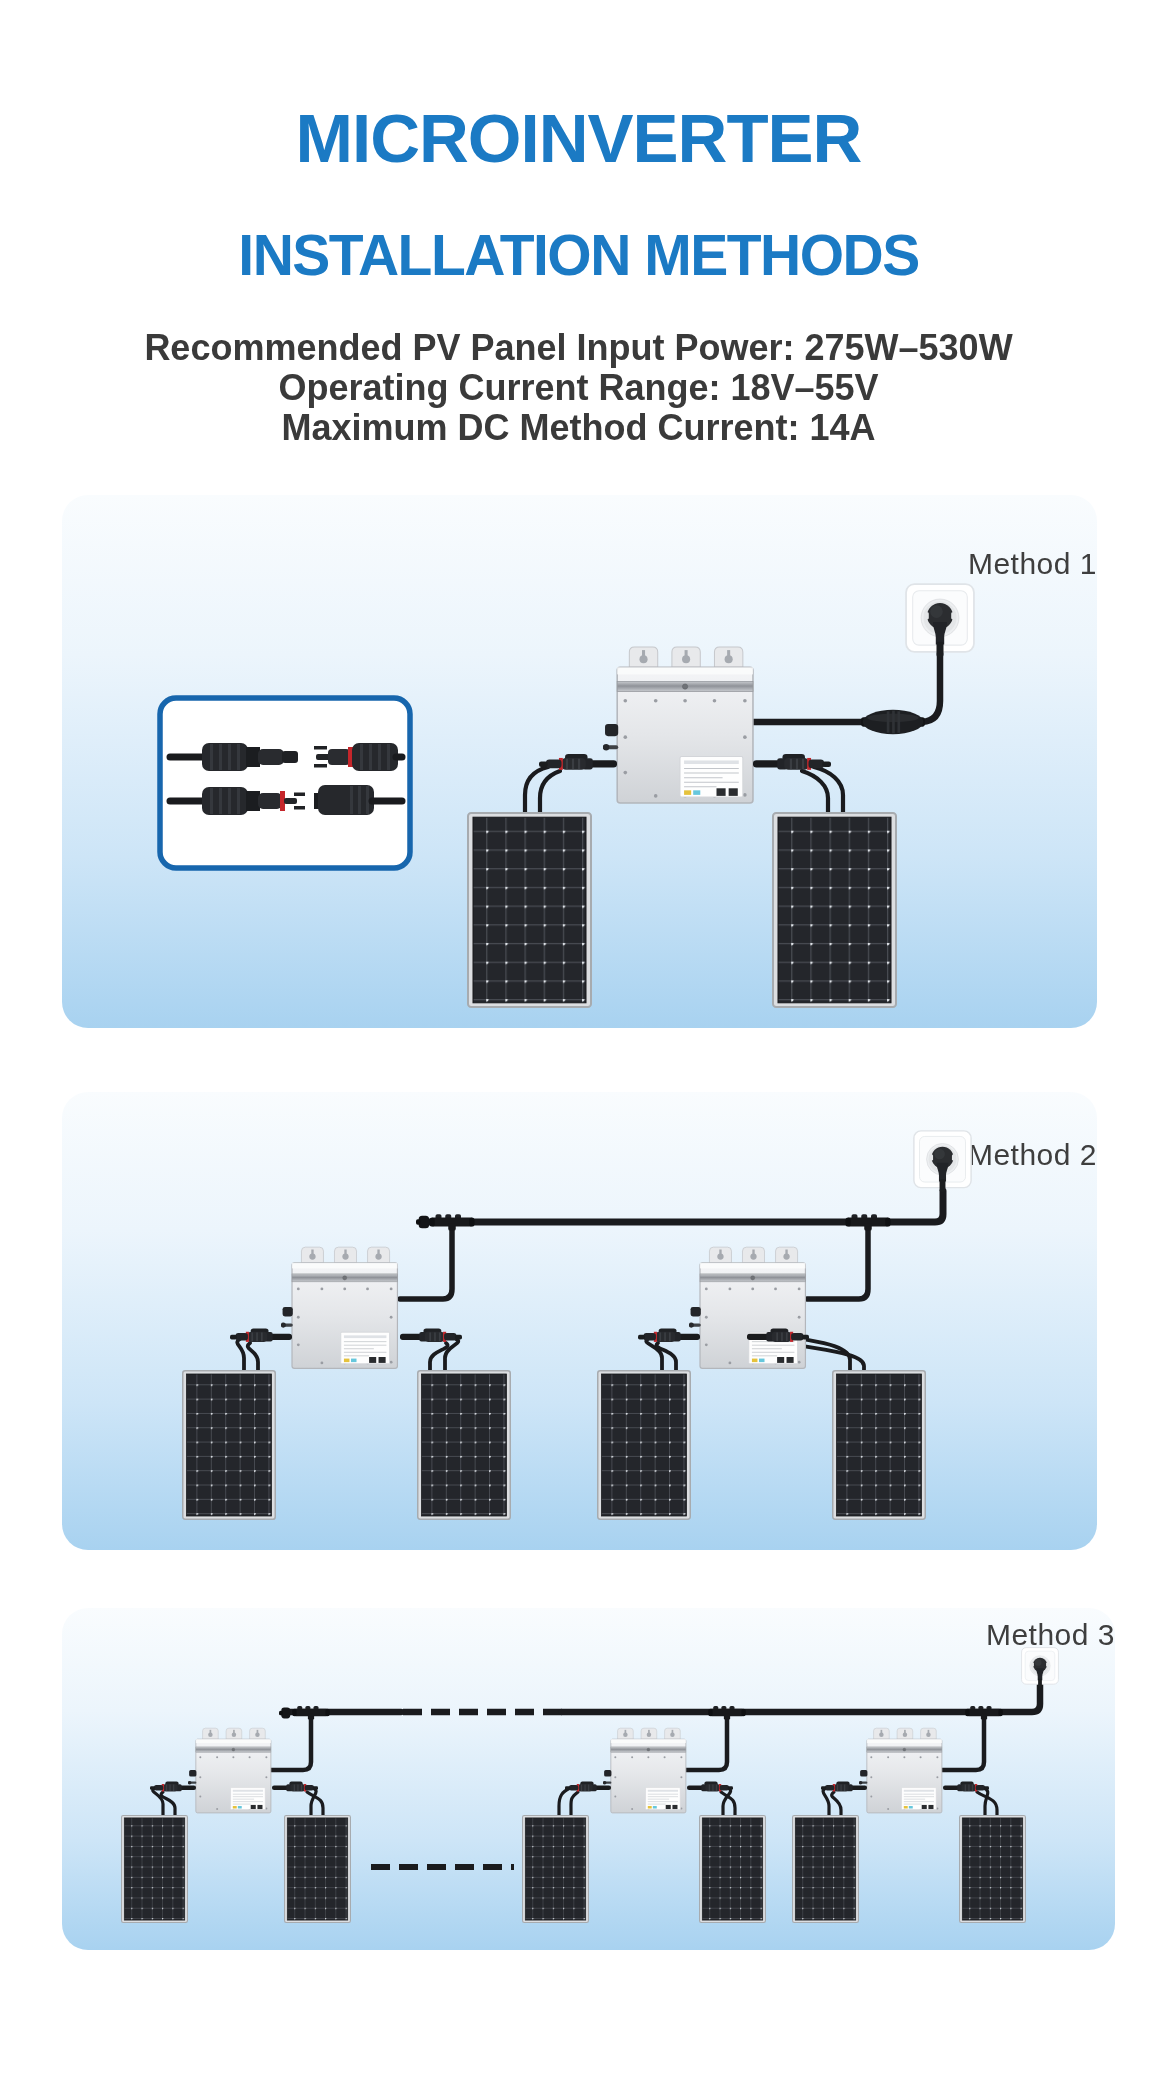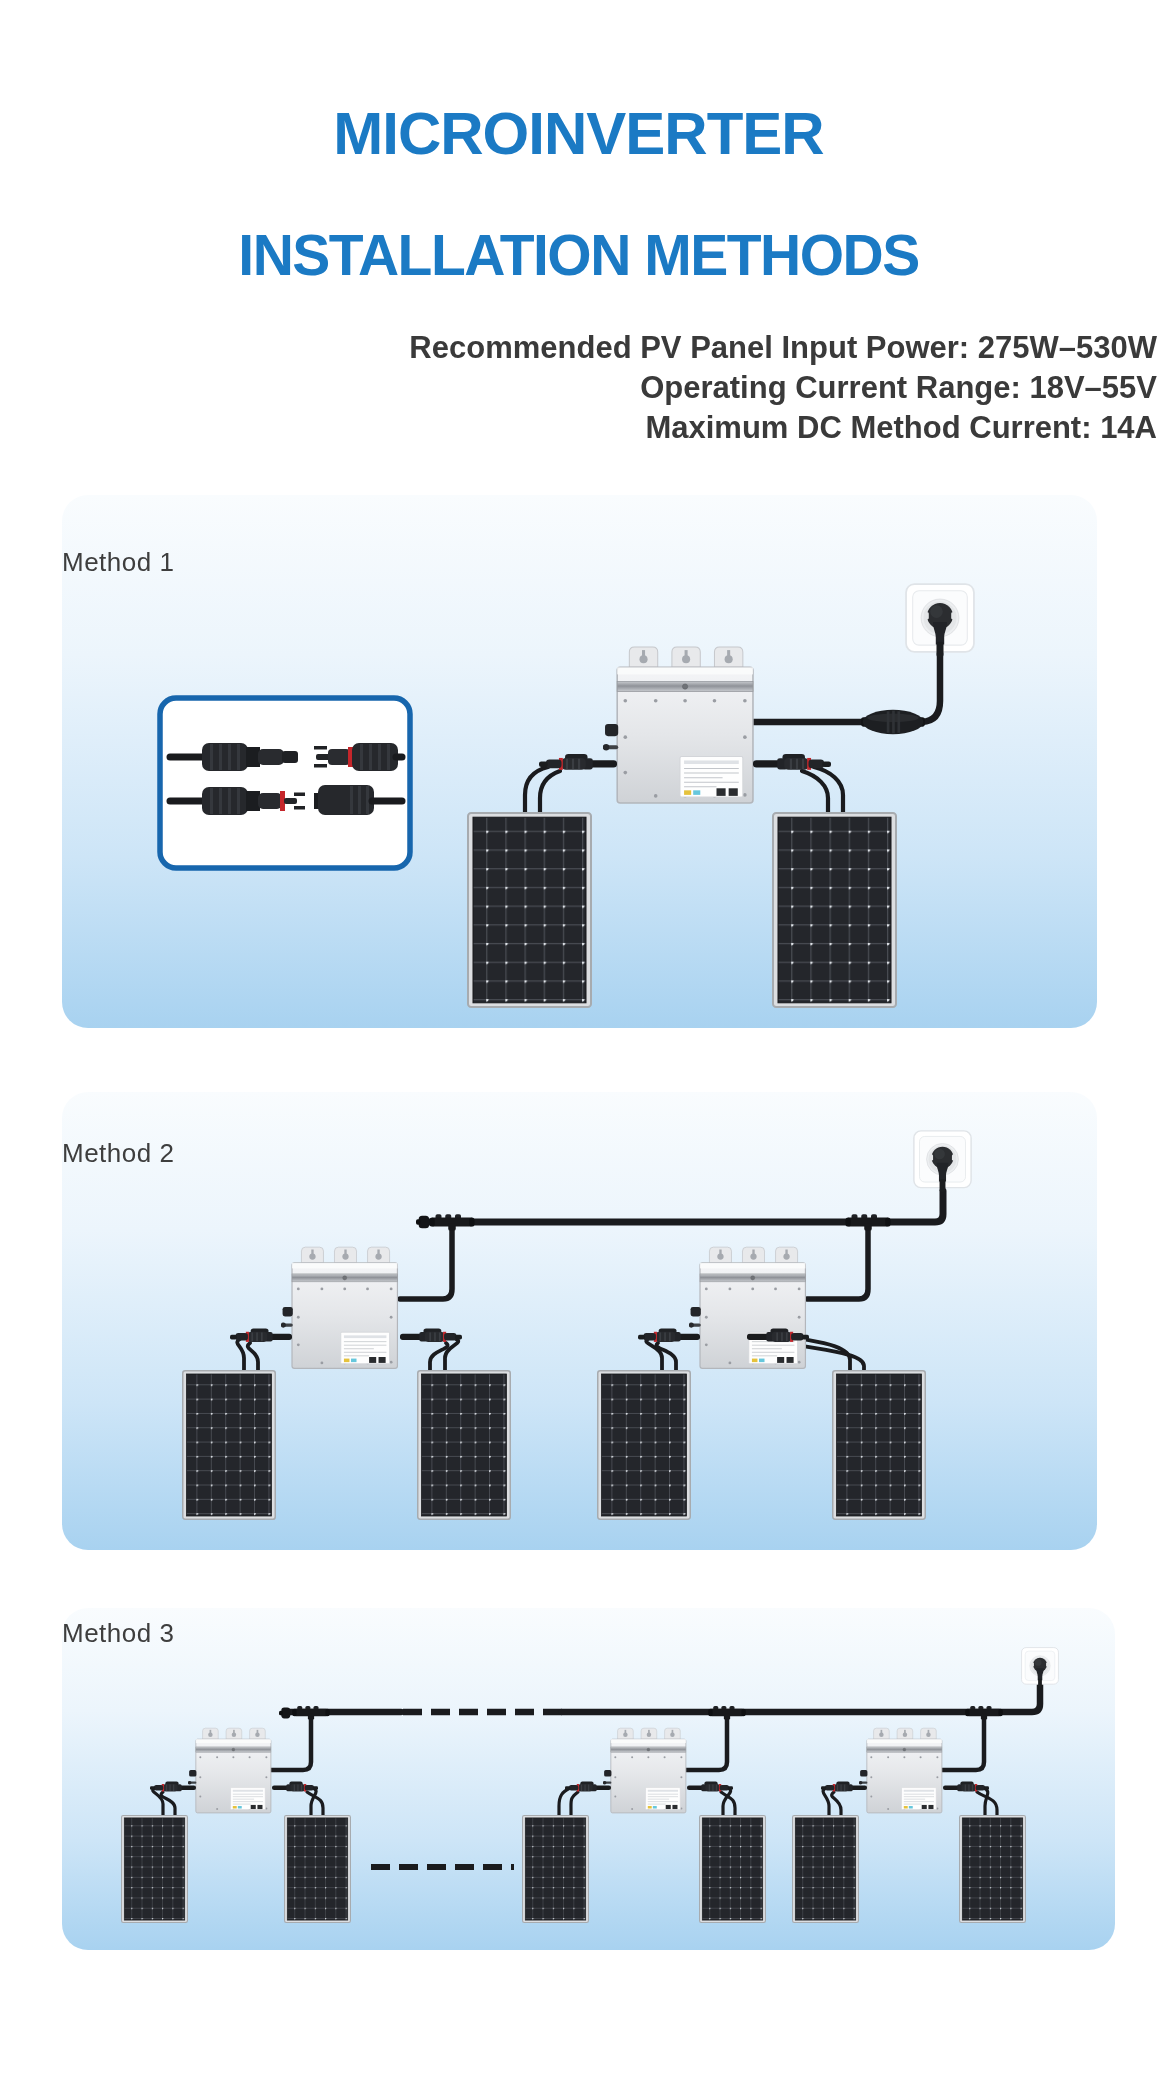--- a/index.html
+++ b/index.html
@@ -1,31 +1,31 @@
 <!DOCTYPE html>
 <html><head>
 <meta charset="utf-8">
 <style>
   html,body{margin:0;padding:0;background:#ffffff;}
   .page{position:relative;width:1157px;height:2074px;overflow:hidden;background:#fff;
         font-family:"Liberation Sans",sans-serif;}
   .title1{position:absolute;top:100px;left:0;right:0;margin:0;text-align:center;
-          font-size:60px;line-height:1.12;font-weight:800;letter-spacing:-1px;color:#1b7ac4;}
+          font-size:69px;line-height:1.12;font-weight:800;letter-spacing:-1px;color:#1b7ac4;}
   .title2{position:absolute;top:224px;left:0;right:0;margin:0;text-align:center;
           font-size:57px;line-height:1.1;font-weight:800;letter-spacing:-1.5px;color:#1b7ac4;}
-  .specs{position:absolute;top:328px;left:0;right:0;text-align:right;
-         font-size:31px;line-height:40px;font-weight:600;color:#3a3a3a;}
+  .specs{position:absolute;top:328px;left:0;right:0;text-align:center;
+         font-size:36px;line-height:40px;font-weight:600;color:#3a3a3a;}
   .specs p{margin:0;}
   .method-panel{position:absolute;left:62px;width:1035px;border-radius:26px;
         background:linear-gradient(180deg,#f9fcfe 0%,#ecf5fc 30%,#cde5f7 68%,#a8d2f0 100%);}
   .panel-1{top:495px;height:533px;}
   .panel-2{top:1092px;height:458px;}
   .panel-3{top:1608px;height:342px;padding-left:18px;}
-  .method-label{position:absolute;left:0;right:0;text-align:left;
-        font-size:26px;color:#3e3e3e;font-weight:500;letter-spacing:.5px;}
+  .method-label{position:absolute;left:0;right:0;text-align:right;
+        font-size:30px;color:#3e3e3e;font-weight:500;letter-spacing:.5px;}
   .panel-1 .method-label{top:52px;}
   .panel-2 .method-label{top:46px;}
   .panel-3 .method-label{top:10px;}
   svg.diagram{position:absolute;left:0;top:0;width:100%;height:100%;display:block;}
   .cbl{fill:none;stroke:#1a1b1e;stroke-linecap:round;stroke-linejoin:round;}
   .dash{fill:none;stroke:#1a1b1e;stroke-linecap:butt;}
   .hiddefs{position:absolute;width:0;height:0;overflow:hidden;}
 </style>
 </head>
 <body>

